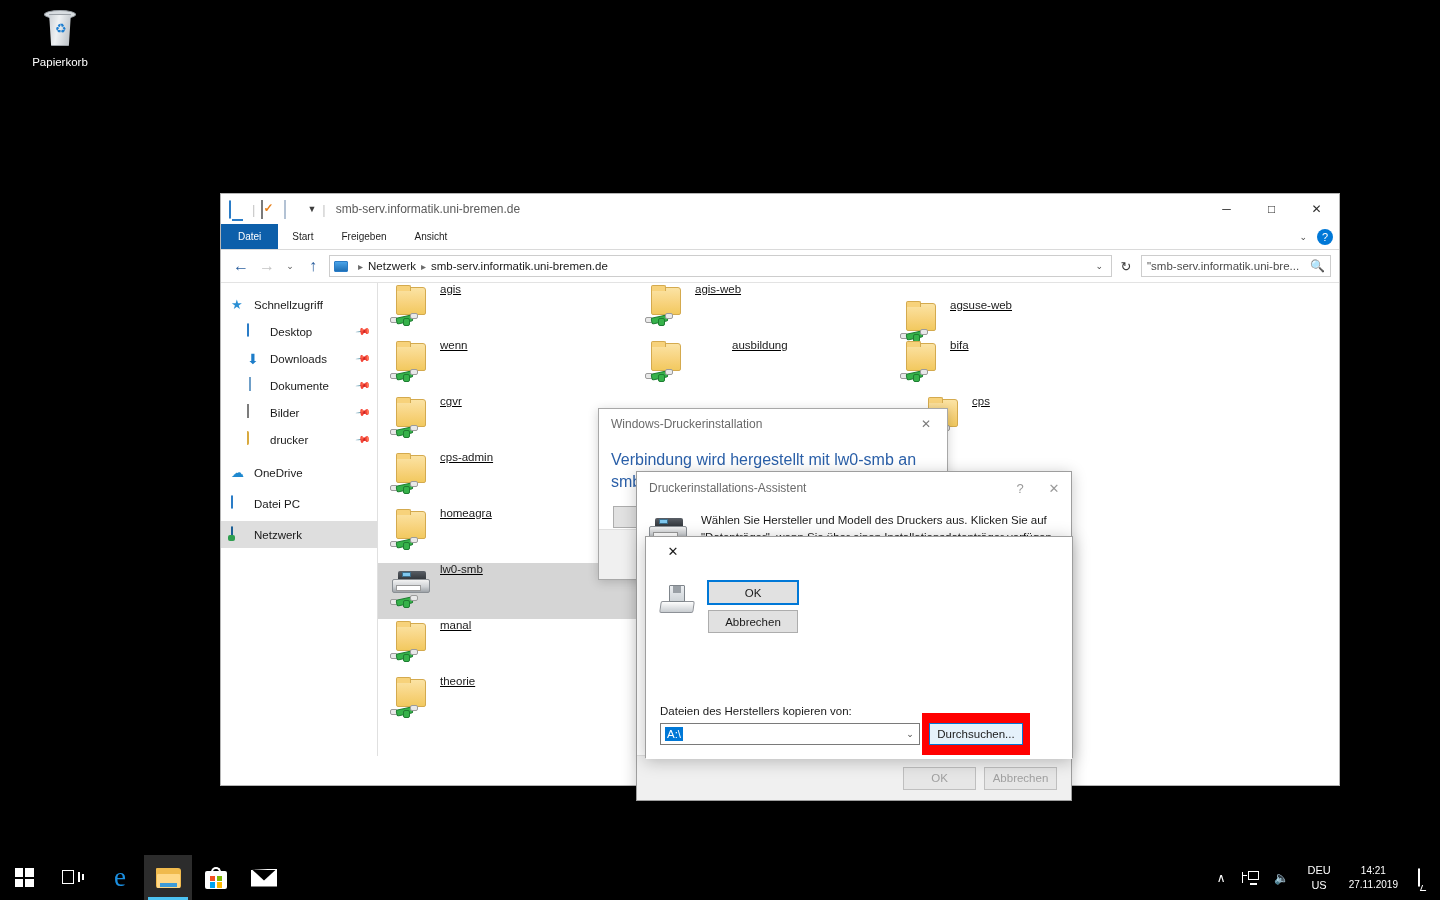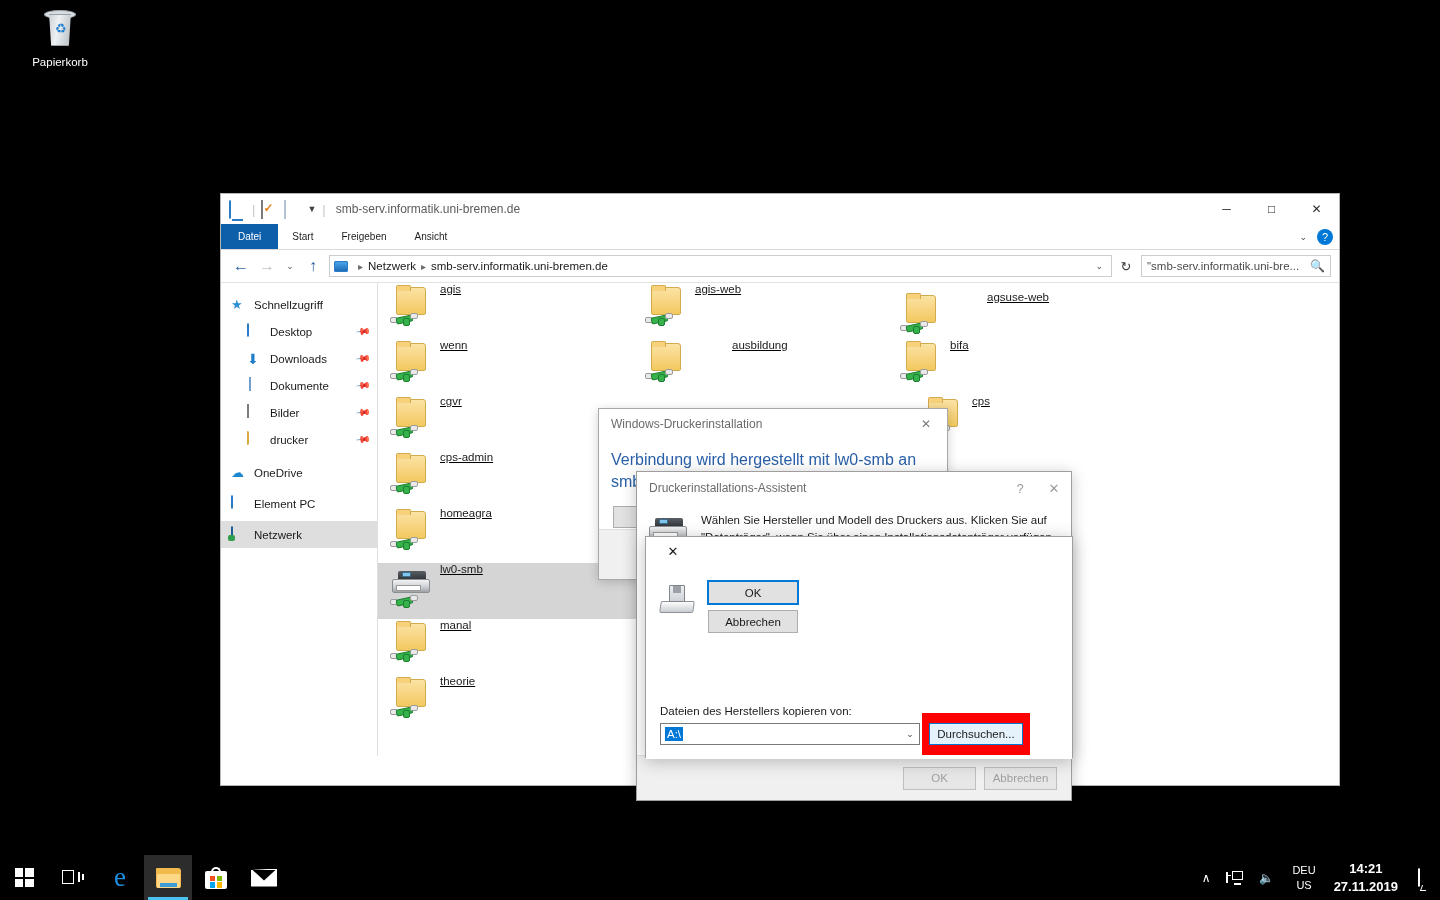--- a/index.html
+++ b/index.html
@@ -362,21 +362,21 @@
   .mail-ico .flap { position: absolute; left: 1px; top: 1px; width: 24px; height: 11px; background: #000; clip-path: polygon(0 0, 100% 0, 50% 100%); }
 
   .tray { margin-left: auto; display: flex; align-items: center; height: 45px; padding-right: 10px; color: #ffffff; }
   .tray-ico { padding: 0 8px; font-size: 12px; display: flex; align-items: center; }
   .tray-net { width: 17px; height: 14px; position: relative; }
   .tray-net .scr { position: absolute; right: 0; top: 0; width: 11px; height: 9px; border: 1.4px solid #fff; }
   .tray-net .stem { position: absolute; left: 0; top: 4px; width: 5px; height: 1.4px; background: #fff; }
   .tray-net .vert { position: absolute; left: 0; top: 1px; width: 1.4px; height: 11px; background: #fff; }
   .tray-net .foot { position: absolute; right: 2px; bottom: 0; width: 7px; height: 1.4px; background: #fff; }
   .lang { font-size: 11px; line-height: 1.35; text-align: center; padding: 0 10px; }
-  .clock { font-size: 13px; line-height: 1.35; text-align: center; padding: 0 8px; font-weight: bold; }
+  .clock { font-size: 10px; line-height: 1.35; text-align: center; padding: 0 8px; }
   .notif { padding: 0 10px 0 12px; }
   .notif-b { width: 15px; height: 12px; border: 1.4px solid #fff; border-radius: 2px; position: relative; }
   .notif-b::after { content:""; position:absolute; left:2px; bottom:-5px; width:5px; height:5px; background:#000; border-left:1.4px solid #fff; border-bottom:1.4px solid #fff; transform: skewX(-20deg); }
 </style>
 </head>
 <body>
 
 <div id="desktop">
 
   <div class="desk-icon">
@@ -469,21 +469,21 @@
           <span class="np-ico"><span class="i-folder"></span></span>
           <span>drucker</span>
           <span class="np-pin">📌</span>
         </div>
         <div class="np-row" style="margin-top:6px">
           <span class="np-ico"><span class="i-cloud">☁</span></span>
           <span>OneDrive</span>
         </div>
         <div class="np-row" style="margin-top:4px">
           <span class="np-ico"><span class="i-monitor"></span></span>
-          <span>Element PC</span>
+          <span>Datei PC</span>
         </div>
         <div class="np-row sel" style="margin-top:4px">
           <span class="np-ico"><span class="i-net"></span></span>
           <span>Netzwerk</span>
         </div>
       </div>
 
       <div class="filepane">
         <div class="fgrid">
 
@@ -607,21 +607,21 @@
                 <span class="net-plug">
                   <span class="cap1"></span>
                   <span class="pipe"></span>
                   <span class="pipe2"></span>
                   <span class="cap2"></span>
                 </span>
               </span>
             <span class="f-label">ausbildung</span>
           </div>
 
-          <div class="fitem" style="left:510px;top:8px;gap:37px;">
+          <div class="fitem" style="left:510px;top:16px;">
             <span class="f-ico">
                 <span class="folder-shape"></span>
                 <span class="net-plug">
                   <span class="cap1"></span>
                   <span class="pipe"></span>
                   <span class="pipe2"></span>
                   <span class="cap2"></span>
                 </span>
               </span>
             <span class="f-label">agsuse-web</span>

